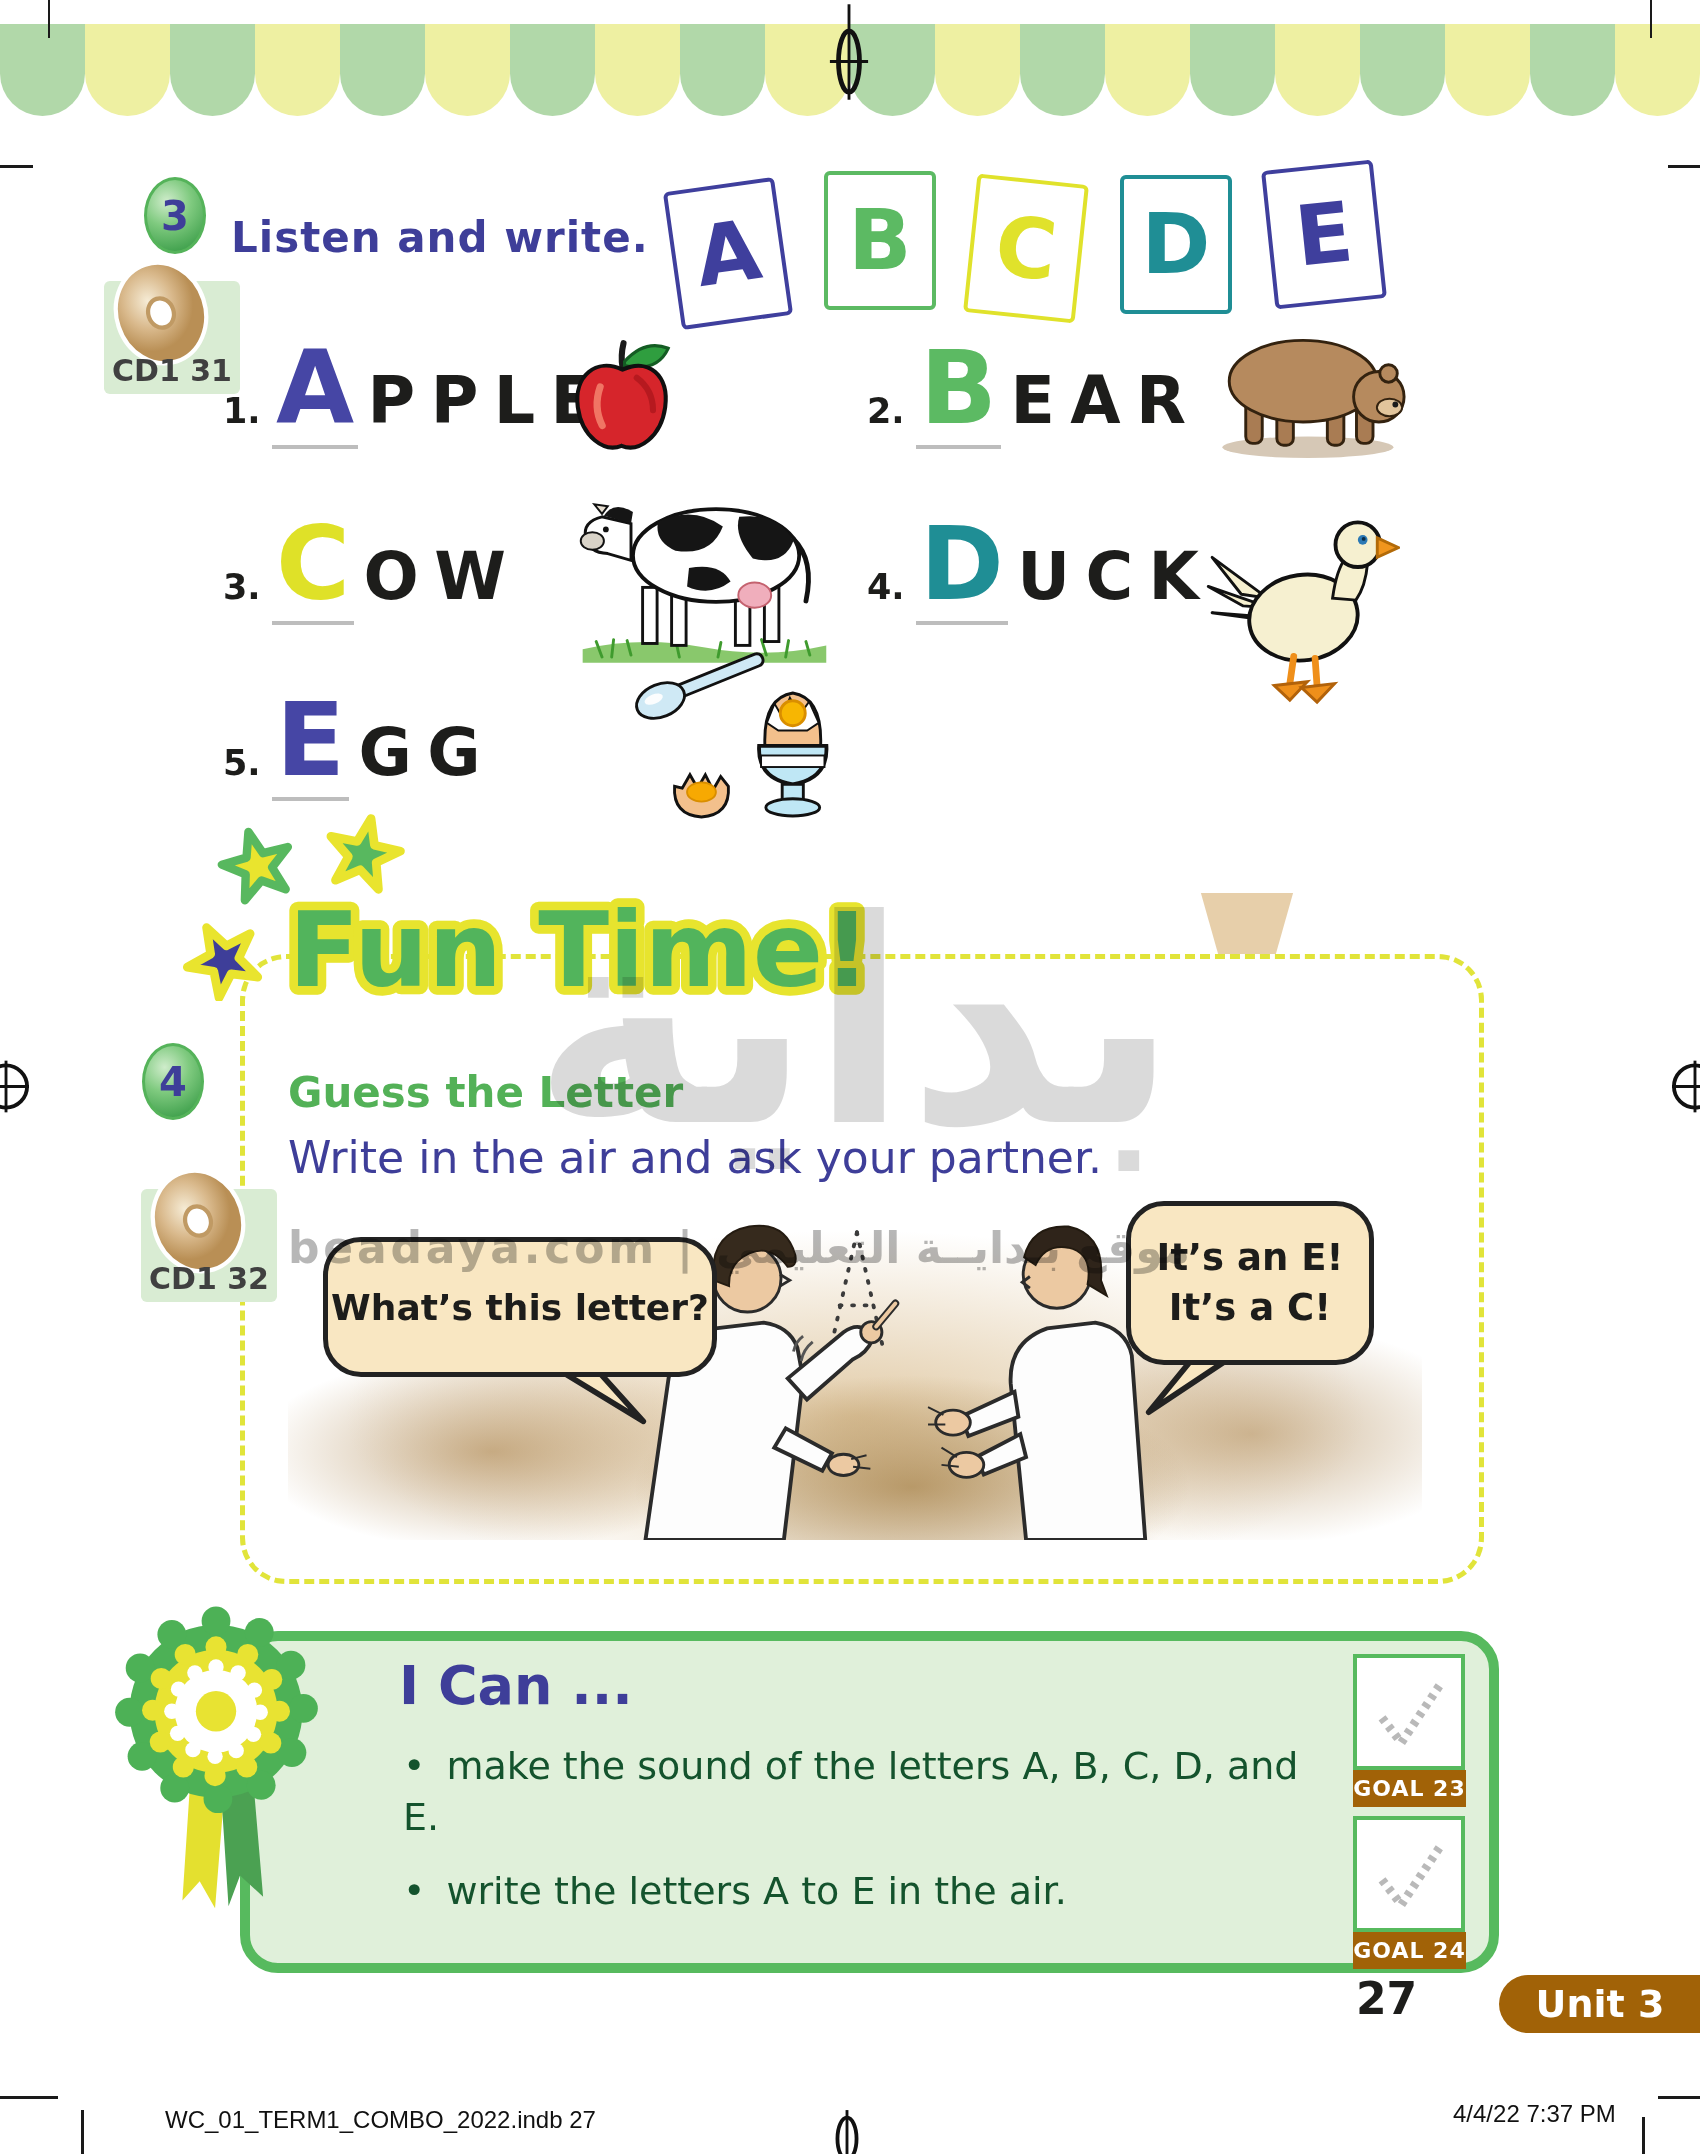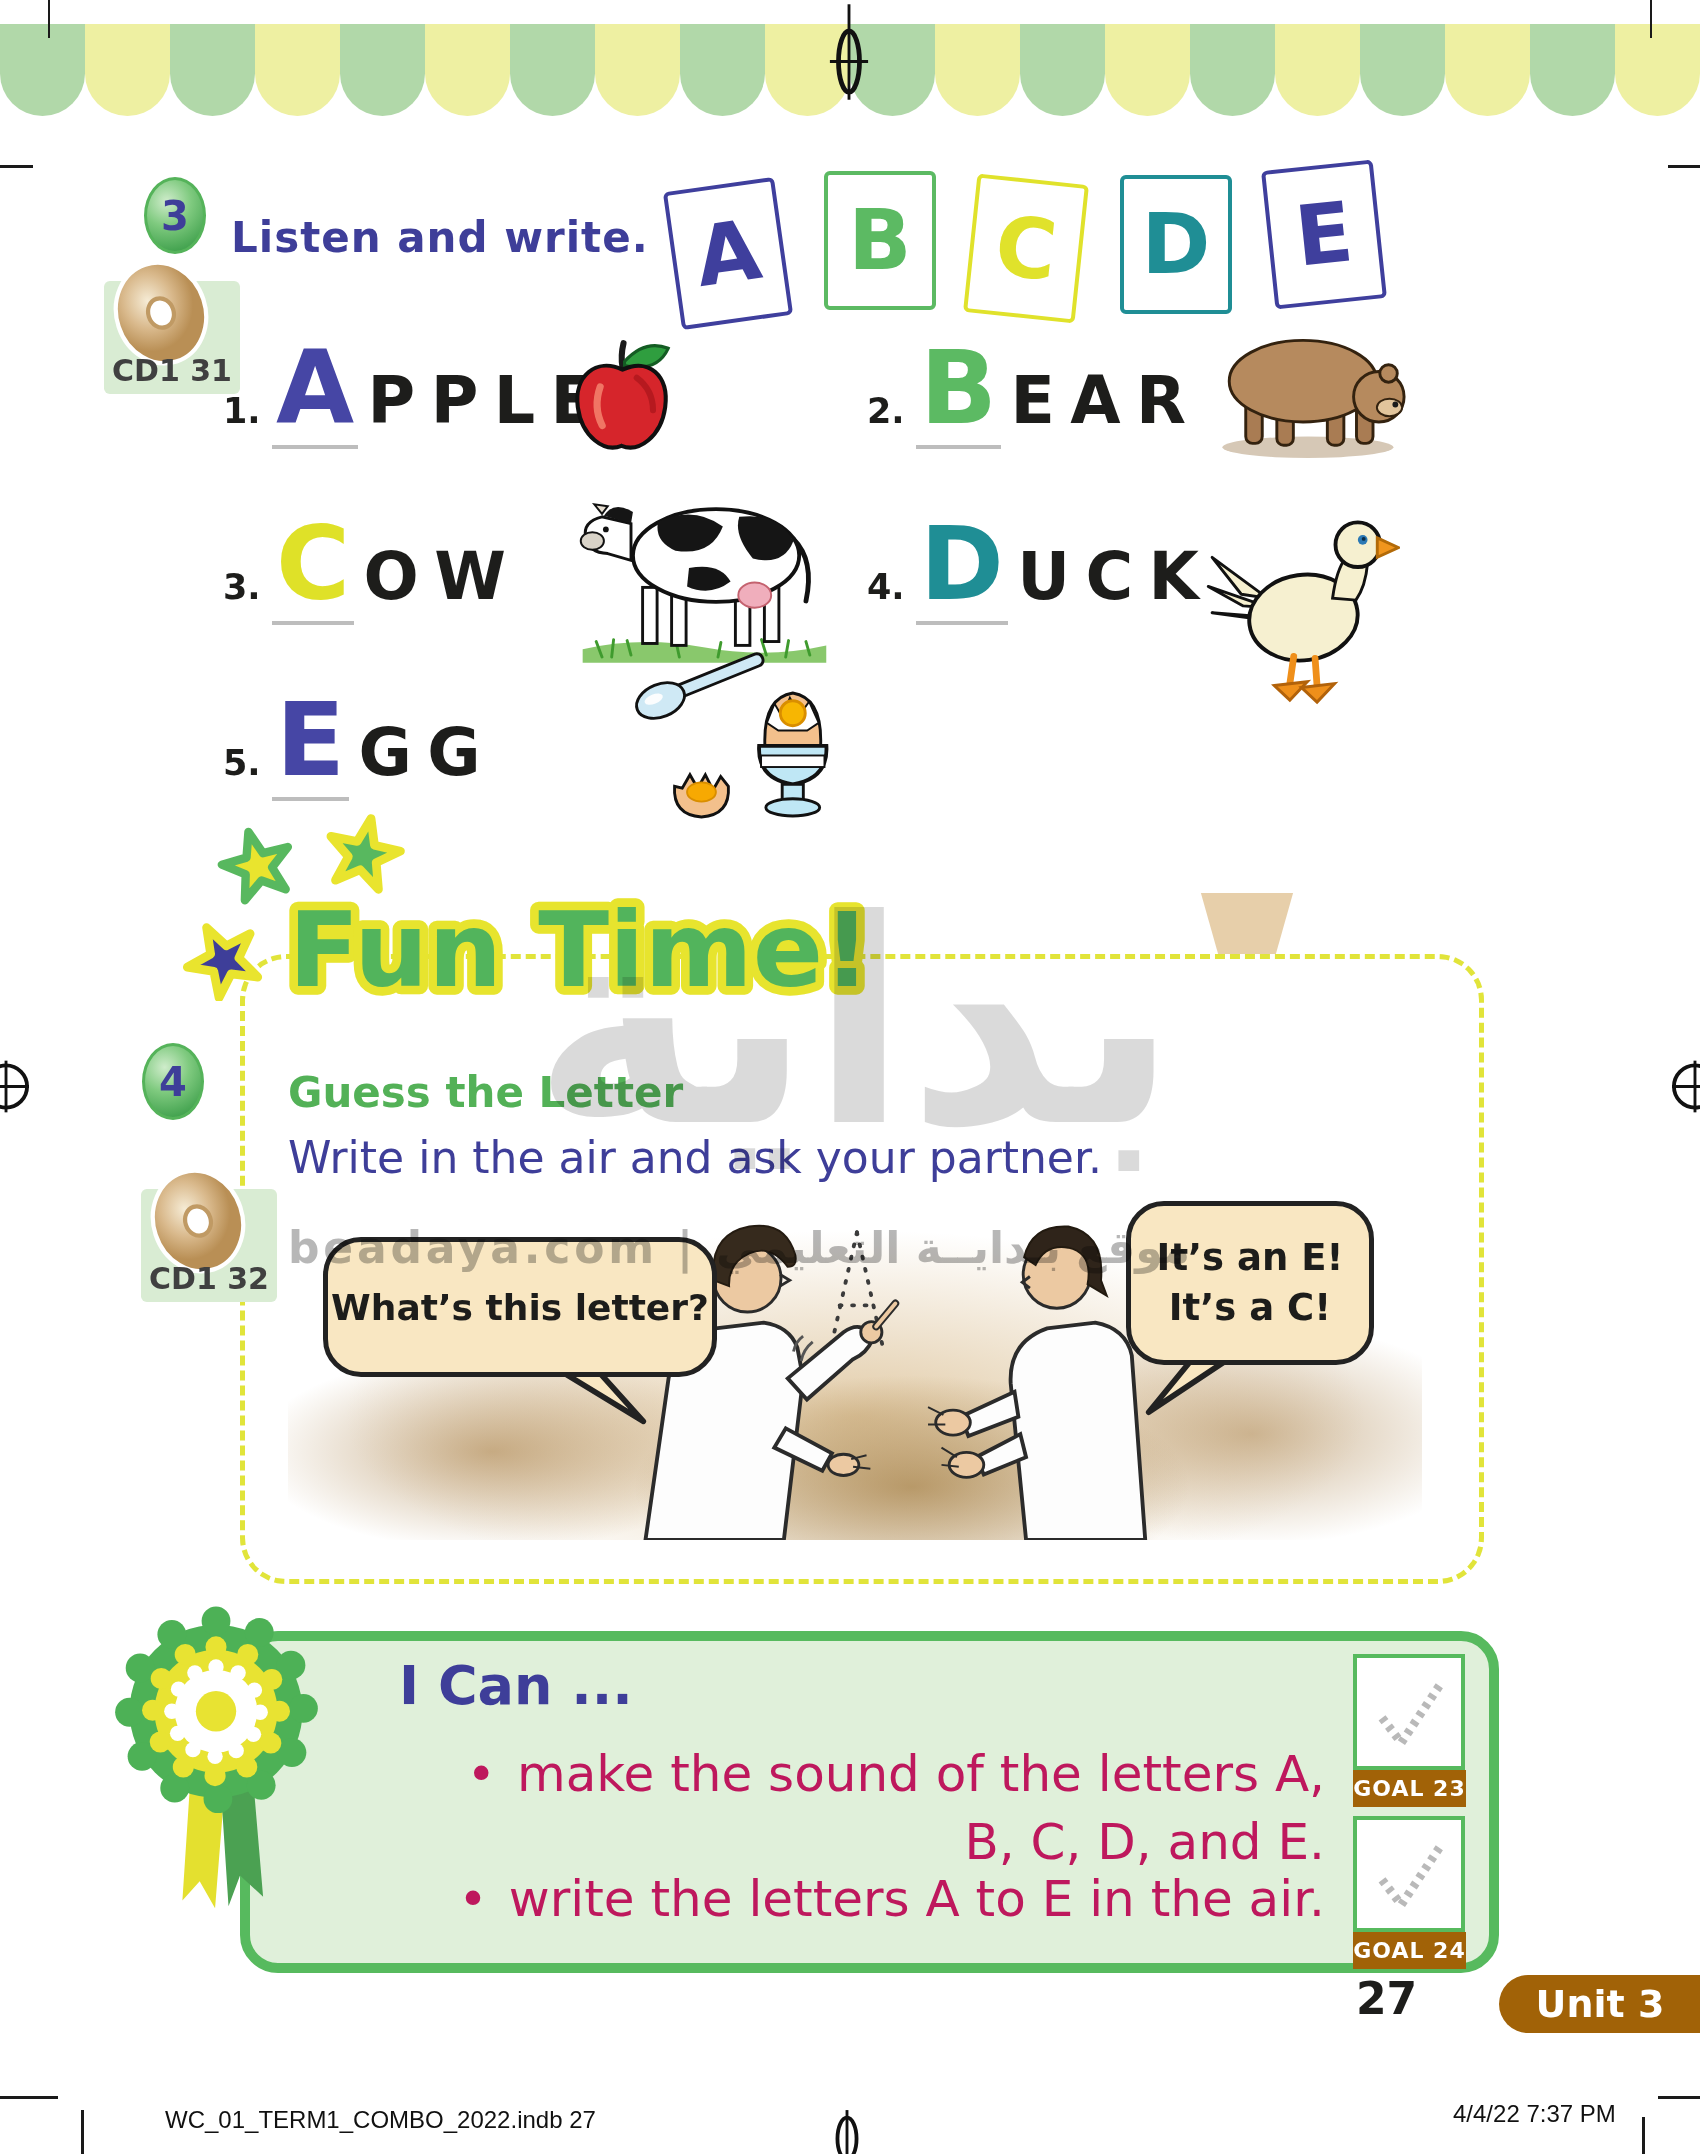--- a/index.html
+++ b/index.html
@@ -74,21 +74,21 @@
   #wm-big{left:317px;top:869px;width:1076px;font-size:283px;line-height:1.1;font-weight:bold;
      color:#bcbcbc;opacity:.55;z-index:40;mix-blend-mode:multiply;direction:rtl;text-align:center;}
   #wm-line{left:288px;top:1222px;width:1009px;font-size:44px;font-weight:bold;color:#9f9f9f;
      opacity:.75;z-index:41;mix-blend-mode:multiply;letter-spacing:3.8px;}
   #wm-pen{left:999px;top:893px;z-index:7;opacity:.95;}
 
   
   #ican{left:240px;top:1631px;width:1239px;height:322px;background:#e0f0da;
       border:10.6px solid #57ba5e;border-radius:38px;z-index:10;}
   #ican-title{left:399px;top:1654px;font-size:54px;font-weight:bold;color:#3e3e99;z-index:11;}
-  .bullet{position:absolute;width:922px;font-size:50px;color:#be185d;z-index:11;line-height:1.35;text-align:right;}
+  .bullet{position:absolute;width:922px;font-size:38px;color:#14532d;z-index:11;line-height:1.35;}
   .bullet .dot{margin-right:21px;}
   #rosette{left:94px;top:1591px;z-index:12;}
   .goal{position:absolute;width:113px;z-index:12;}
   .goal .gsq{width:104px;height:108px;background:#fff;border:4.8px solid #57ba5e;}
   .goal .glabel{width:113px;height:37px;background:#a16207;color:#fff;font-weight:bold;
       font-size:22px;display:flex;align-items:center;justify-content:center;letter-spacing:1px;}
 
   
   #pageno{left:1356px;top:1973px;font-size:44px;font-weight:bold;color:#1d1d1b;z-index:11;}
   #unitpill{left:1499px;top:1975px;width:202px;height:58px;background:#a16207;

